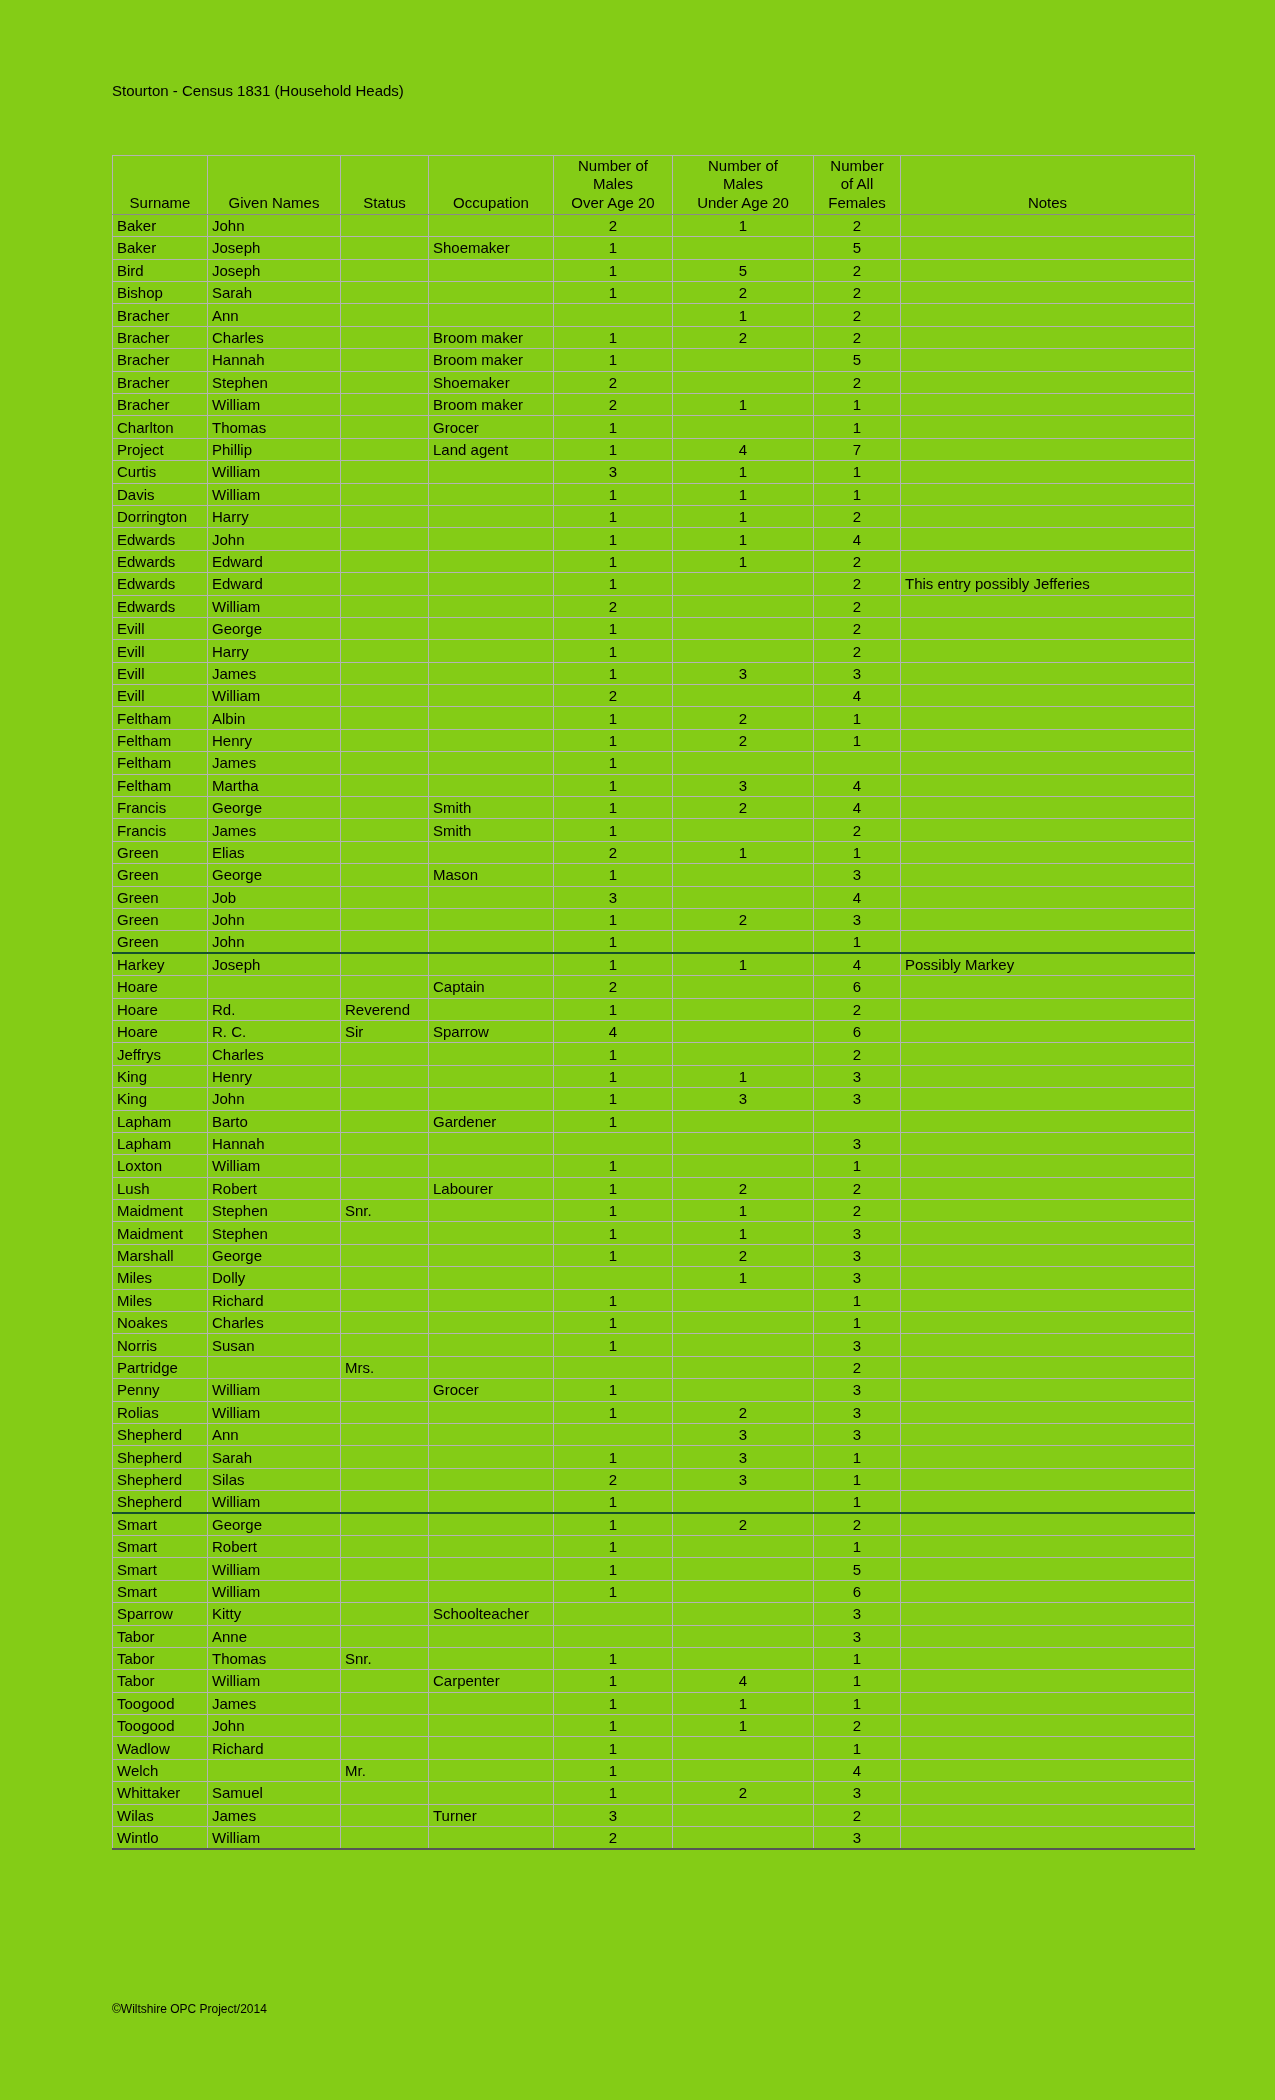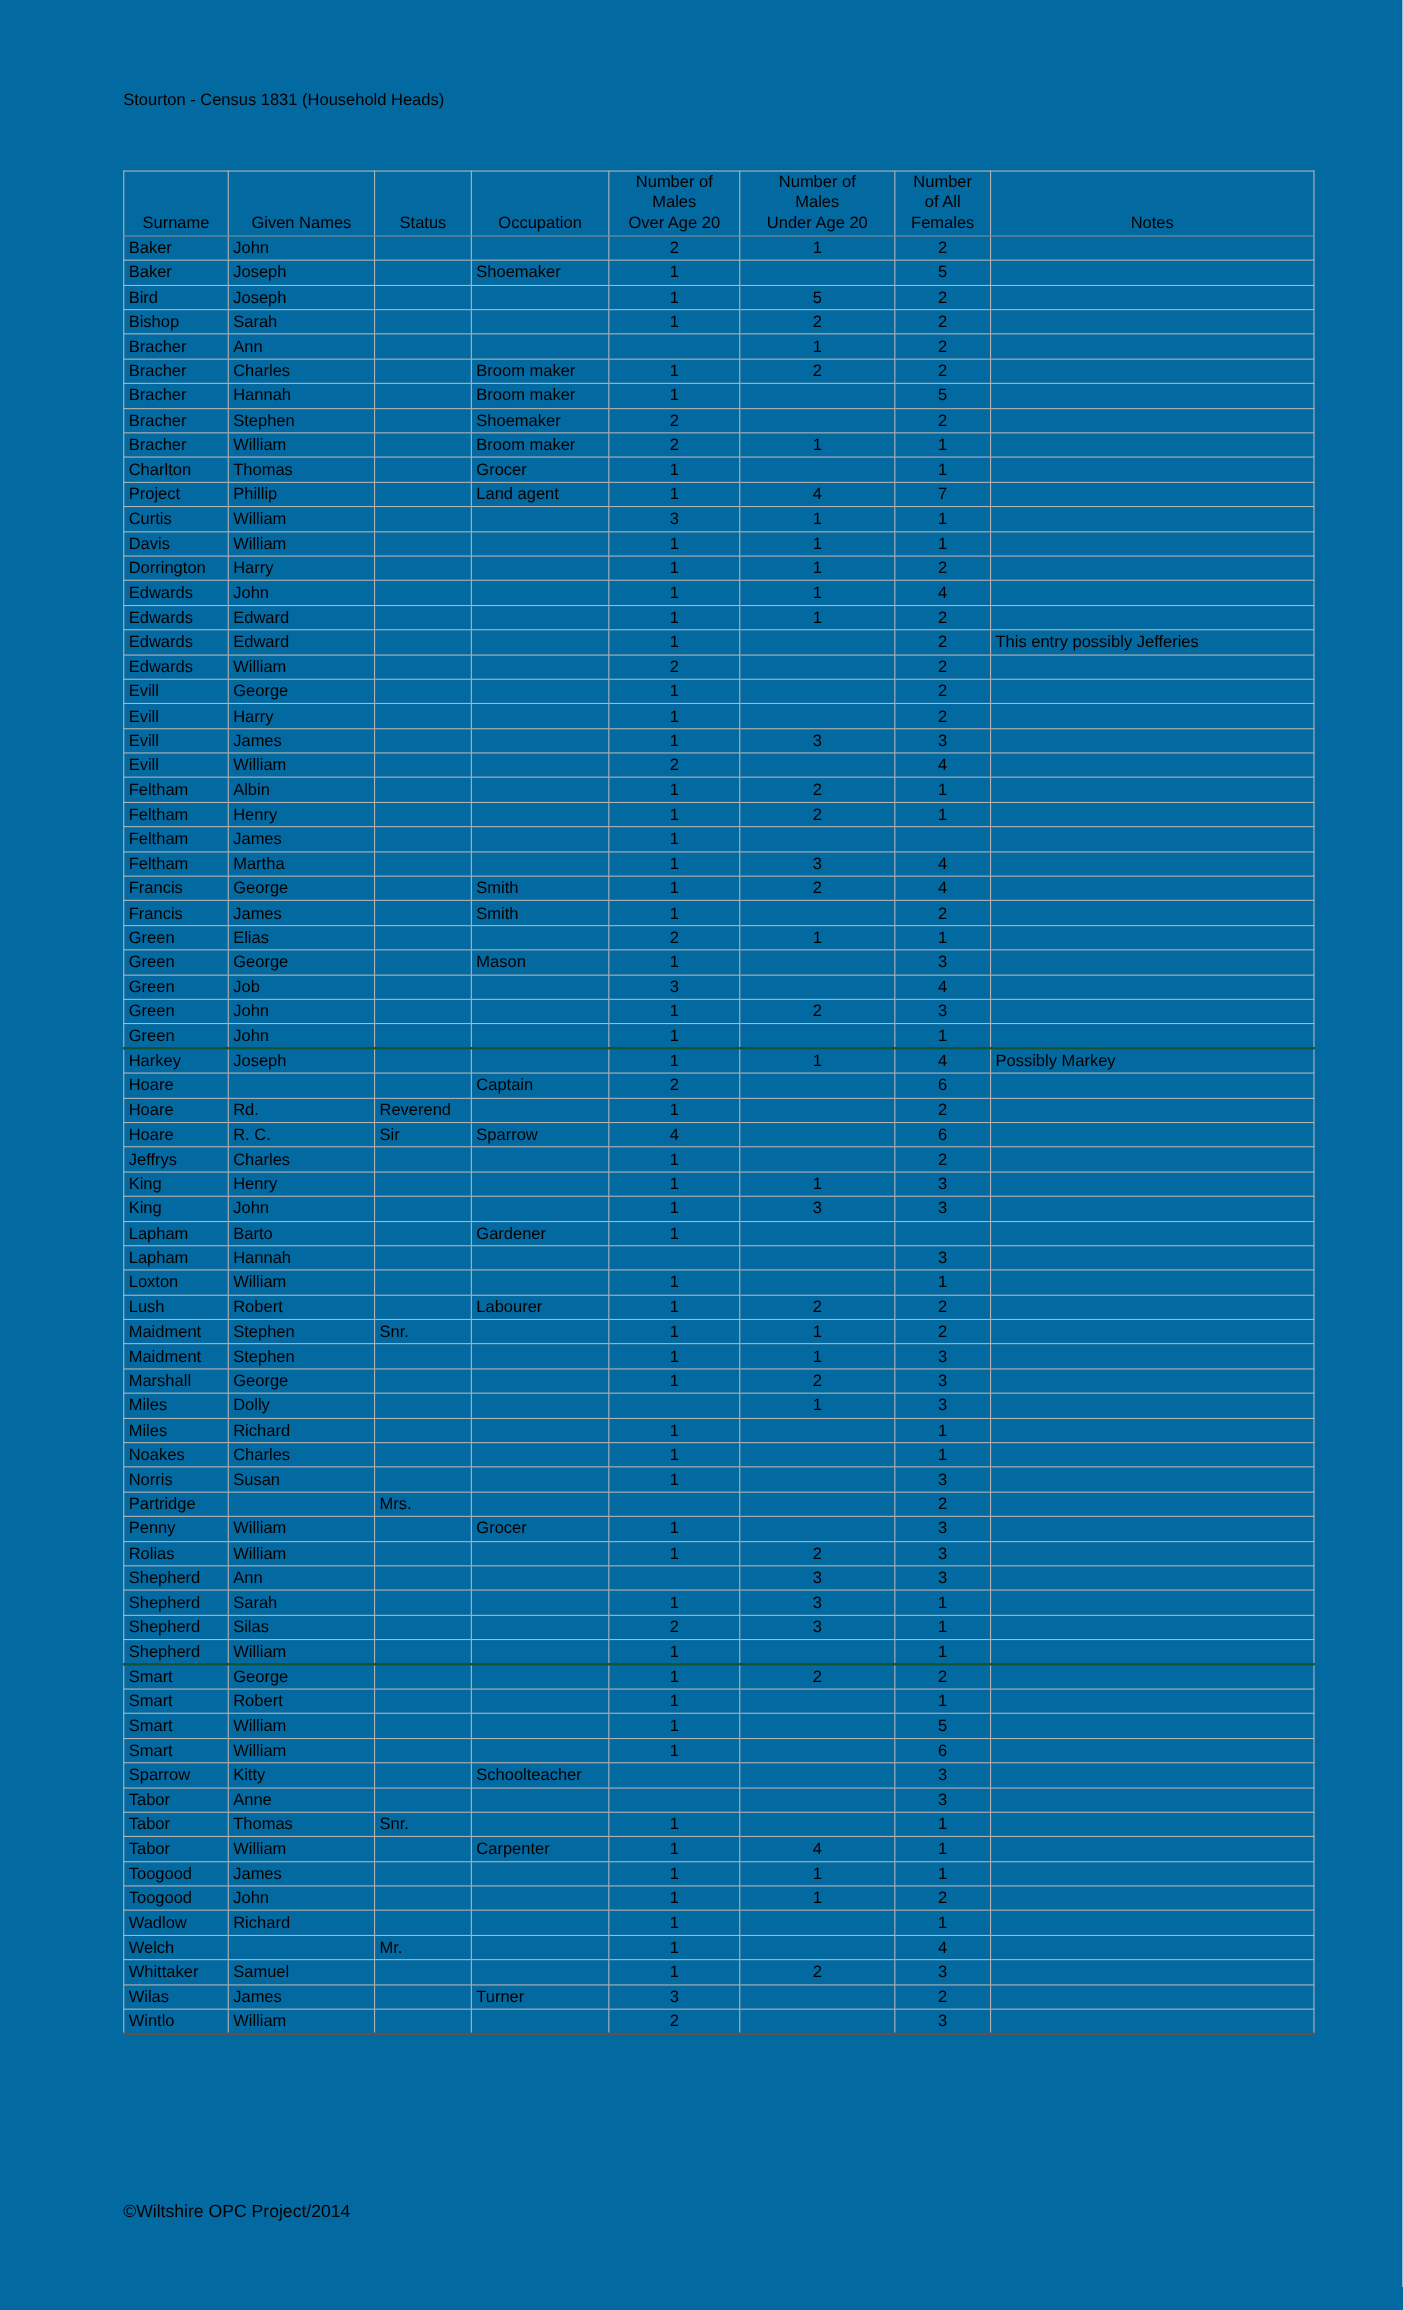--- a/index.html
+++ b/index.html
@@ -6,21 +6,21 @@
   html, body { background: #ffffff; }
   body {
     font-family: "Liberation Sans", sans-serif;
     color: #000000;
     width: 1275px;
   }
   .page {
     position: relative;
     width: 1275px;
     height: 2100px;
-    background: #0369a1;
+    background: #84cc16;
     overflow: hidden;
   }
   .title {
     position: absolute;
     left: 112px;
     top: 82px;
     font-size: 15px;
     color: #000000;
     white-space: nowrap;
   }
@@ -59,21 +59,21 @@
     text-align: center;
     padding: 0;
   }
   table.census tr.sep td {
     border-top: 2px solid #14532d;
   }
   .footer {
     position: absolute;
     left: 112px;
     top: 2002px;
-    font-size: 16px;
+    font-size: 12px;
     color: #000000;
     white-space: nowrap;
   }
 </style>
 </head>
 <body>
 
 <div class="page">
 
   <div class="title">Stourton - Census 1831 (Household Heads)</div>

